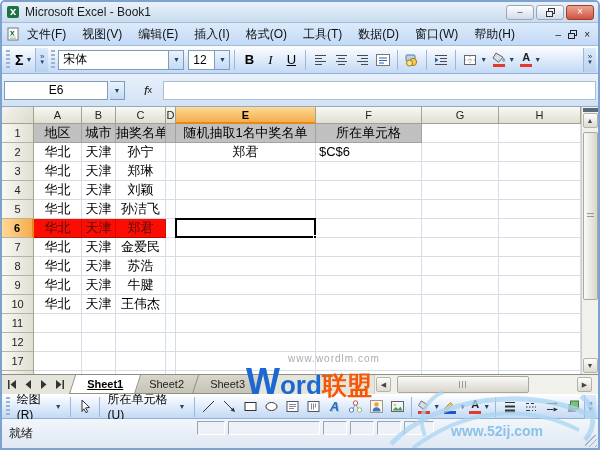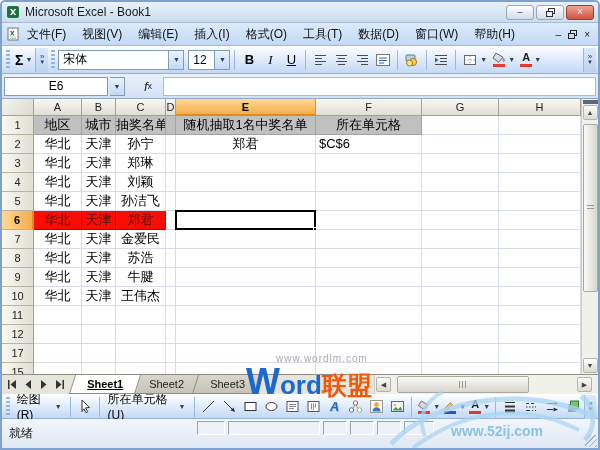--- a/index.html
+++ b/index.html
@@ -32,21 +32,21 @@
   .darr{font-size:7px;color:#25426b;margin-left:2px;}
   .chev{width:13px;height:24px;display:flex;flex-direction:column;align-items:center;justify-content:center;
     font-size:8px;color:#25426b;line-height:.8;background:linear-gradient(#dceafb,#b9d2f0);border-left:1px solid #9cb6dc;}
   .combo{display:flex;height:20px;border:1px solid #7f9db9;background:#fff;align-items:center;}
   .combo .txt{font-size:12px;padding:0 4px;color:#000;}
   .combo .arr{width:15px;height:100%;border-left:1px solid #7f9db9;background:linear-gradient(#eaf3fd,#c2daf5);
     display:flex;align-items:center;justify-content:center;font-size:7px;color:#25426b;}
   .colorbar{display:flex;flex-direction:column;align-items:center;line-height:1;}
   .colorbar .bar{width:12px;height:3px;margin-top:1px;}
   
-  .fbar{height:25px;flex:none;display:flex;align-items:center;background:linear-gradient(#e7f0fb,#d2e2f4);
+  .fbar{height:33px;flex:none;display:flex;align-items:center;background:linear-gradient(#e7f0fb,#d2e2f4);
     border-bottom:1px solid #93a9c3;padding:12px 2px;gap:2px;}
   .namebox{width:104px;height:19px;border:1px solid #7f9db9;background:#fff;font-size:12px;
     display:flex;align-items:center;justify-content:center;}
   .nbarr{width:15px;height:19px;border:1px solid #7f9db9;border-left:none;background:linear-gradient(#eaf3fd,#c2daf5);
     display:flex;align-items:center;justify-content:center;font-size:7px;color:#25426b;}
   .fxbtn{width:26px;height:19px;display:flex;align-items:center;justify-content:center;
     font-family:"Liberation Serif",serif;font-size:13px;color:#222;margin-left:8px;}
   .fxbtn i{font-style:italic;}
   .fxbtn sub{font-size:9px;}
   .finput{flex:1;height:19px;background:#fff;border:1px solid #a9bdd4;font-size:12px;padding:0 4px;}
@@ -102,21 +102,21 @@
   .dlabel{display:flex;align-items:center;padding:0 4px;height:22px;}
   
   .statusbar{height:29px;flex:none;background:linear-gradient(#f2f6fb,#dfe8f3);display:flex;align-items:center;
     font-size:12px;color:#111;position:relative;}
   .statusbar .ready{padding-left:7px;}
   .spanel{position:absolute;top:2px;height:14px;border:1px solid;border-color:#98a5b4 #fff #fff #98a5b4;background:#eef2f8;}
   .sgrip{position:absolute;right:1px;bottom:1px;width:12px;height:12px;
     background:repeating-linear-gradient(135deg,rgba(0,0,0,0) 0 3px,#a8b4c2 3px 4px);}
   
   #wm-wordlm{position:absolute;left:244px;top:352px;z-index:40;pointer-events:none;line-height:1;}
-  #wm-wordlm .url{font-size:10px;color:#a9abae;margin-left:30px;letter-spacing:1px;}
+  #wm-wordlm .url{font-size:10px;color:#a9abae;margin-left:42px;letter-spacing:1px;}
   #wm-wordlm .w1{font-size:36px;font-weight:bold;color:#1b68d2;}
   #wm-wordlm .w2{font-size:26px;font-weight:bold;color:#1b68d2;}
   #wm-wordlm .w3{font-size:25px;font-weight:bold;color:#f85607;margin-left:0;}
   #wm-52ij{position:absolute;right:0;bottom:0;width:215px;height:62px;z-index:50;pointer-events:none;}
   svg{display:block;}
 </style>
 </head>
 <body>
 
 <div id="window">

